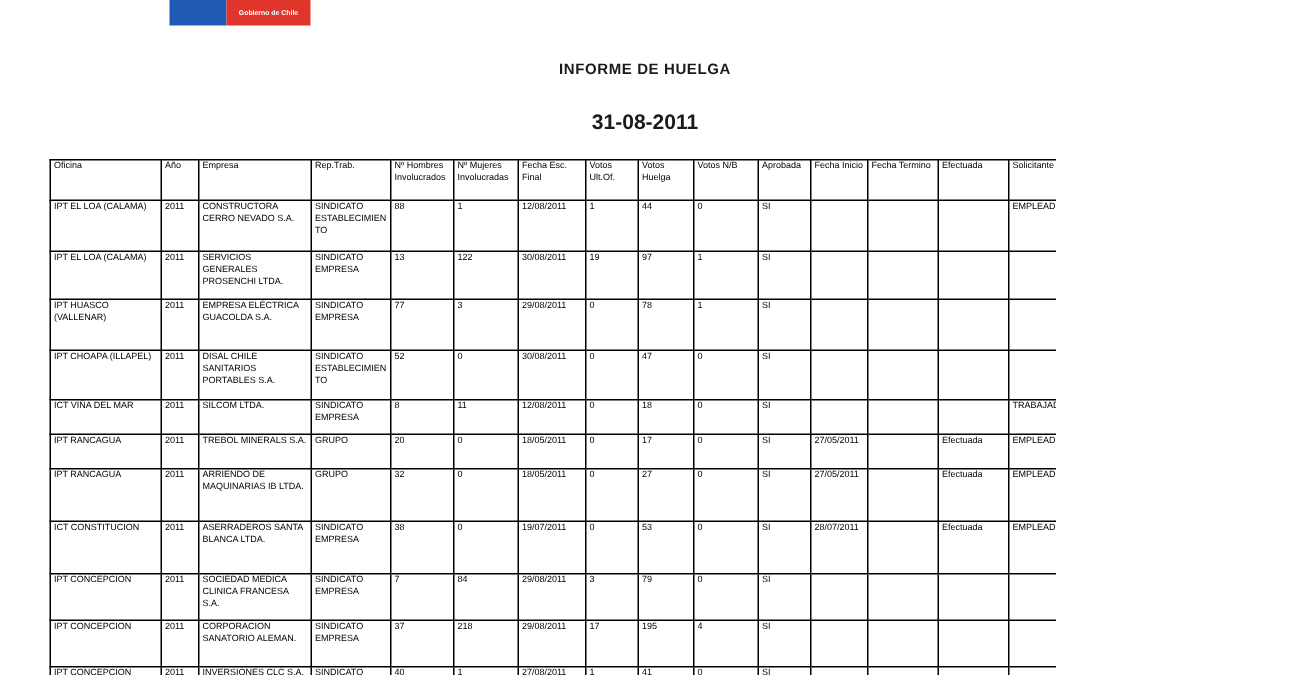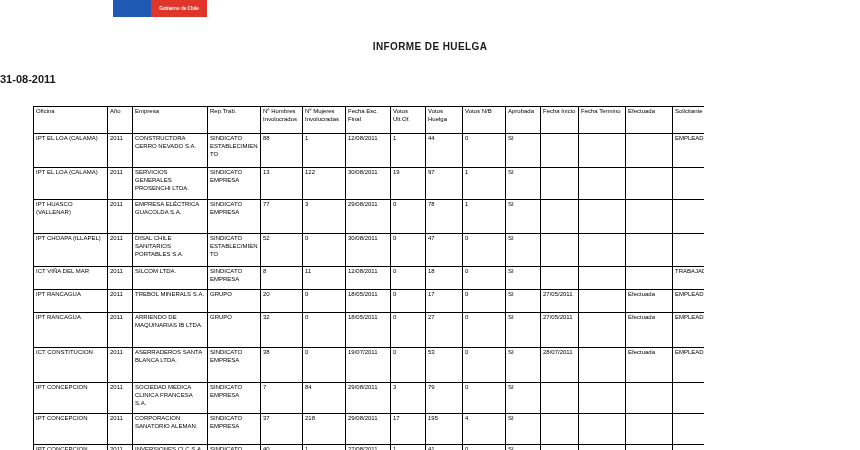--- a/index.html
+++ b/index.html
@@ -4,22 +4,22 @@
 <style>
   html,body{margin:0;padding:0;background:#fff;}
   .page{position:relative;width:704px;height:450px;background:#ffffff;overflow:hidden;
         font-family:"Liberation Sans",sans-serif;color:#000;}
   .logo{position:absolute;left:113px;top:0;display:flex;}
   .logo-blue{width:38px;height:17px;}
   .logo-red{width:56px;height:17px;display:flex;align-items:center;justify-content:center;}
   .logo-red span{color:#fff;font-size:4.6px;font-weight:bold;white-space:nowrap;}
   .doc-title{position:absolute;top:41px;left:0;width:860px;text-align:center;
              font-size:10px;font-weight:bold;letter-spacing:.4px;color:#1a1a1a;}
-  .doc-date{position:absolute;top:73px;left:0;width:860px;
-            font-size:11px;font-weight:bold;color:#1a1a1a;}
+  .doc-date{position:absolute;top:73px;left:0;width:860px;text-align:center;
+            font-size:14px;font-weight:bold;color:#1a1a1a;}
   table.report{position:absolute;left:33px;top:106px;width:794px;border-collapse:collapse;
                table-layout:fixed;font-size:6px;line-height:1.3;}
   table.report th,table.report td{border:1px solid #000;padding:1px 2px;vertical-align:top;
                text-align:left;font-weight:normal;overflow:hidden;word-wrap:break-word;}
   thead tr{height:27px;}
   tbody tr:nth-child(1){height:34px;}
   tbody tr:nth-child(2){height:32px;}
   tbody tr:nth-child(3){height:34px;}
   tbody tr:nth-child(4){height:33px;}
   tbody tr:nth-child(5){height:23px;}

